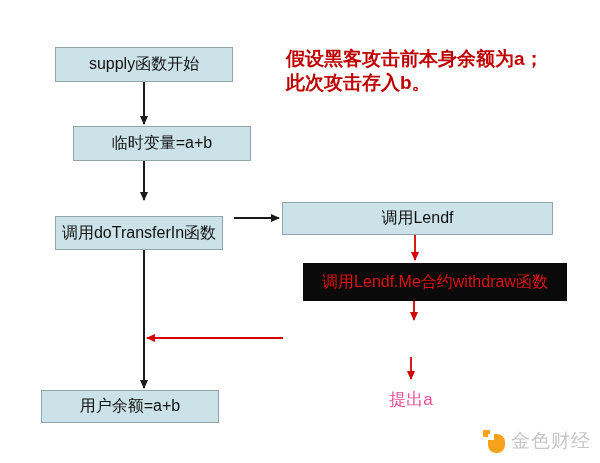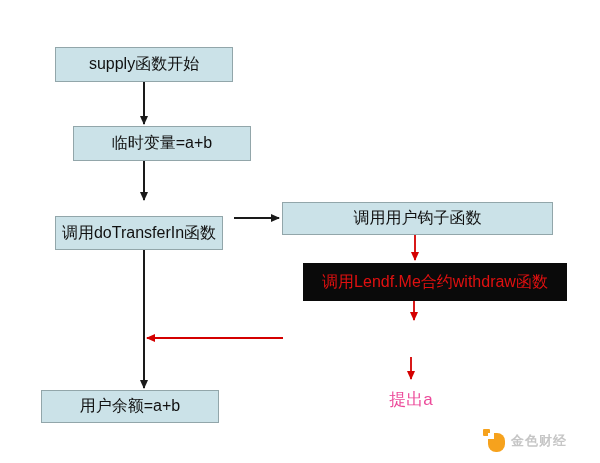--- a/index.html
+++ b/index.html
@@ -19,21 +19,21 @@
   .freelabel{position:absolute;font-size:17px;color:#ec4899;text-align:center;}
   .annotation{
     position:absolute;left:286px;top:47px;width:300px;
     font-size:19px;font-weight:bold;color:#c00000;line-height:24px;white-space:nowrap;
   }
   .watermark{position:absolute;left:483px;top:428px;display:flex;align-items:center;}
   .logo-icon{position:relative;width:24px;height:25px;}
   .logo-icon .sq-small{position:absolute;left:0;top:1px;width:7px;height:7px;background:#f6a21d;border-radius:1px;}
   .logo-icon .sq-big{position:absolute;left:5px;top:5px;width:17px;height:19px;background:#f6a21d;border-radius:3px 8px 8px 8px;}
   .logo-icon .sq-notch{position:absolute;left:5px;top:5px;width:6px;height:6px;background:#ffffff;}
-  .logo-text{font-size:13px;font-weight:bold;color:#c6c6c6;letter-spacing:1px;margin-left:4px;}
+  .logo-text{font-size:19px;font-weight:normal;color:#c6c6c6;letter-spacing:1px;margin-left:4px;}
 </style>
 </head>
 <body>
 
 <div id="stage">
 
   <svg class="arrows" viewBox="0 0 600 463" xmlns="http://www.w3.org/2000/svg">
     <defs>
       <marker id="ab" markerWidth="9" markerHeight="8" refX="8" refY="4" orient="auto" markerUnits="userSpaceOnUse">
         <path d="M0,0 L9,4 L0,8 Z" fill="#1a1a1a"></path>
@@ -59,29 +59,33 @@
 
     <line x1="411" y1="357" x2="411" y2="379" stroke="#d40000" stroke-width="1.8" marker-end="url(#ar)"></line>
   </svg>
 
   <div class="box cyan" style="left:55px;top:47px;width:178px;height:35px">supply函数开始</div>
 
   <div class="box cyan" style="left:73px;top:126px;width:178px;height:35px">临时变量=a+b</div>
 
   <div class="box cyan" style="left:55px;top:216px;width:168px;height:34px">调用doTransferIn函数</div>
 
-  <div class="box cyan" style="left:282px;top:202px;width:271px;height:33px">调用用户钩子函数</div>
+  <div class="box cyan" style="left:282px;top:202px;width:271px;height:33px">调用Lendf</div>
 
   <div class="box black" style="left:283px;top:263px;width:264px;height:38px">调用Lendf.Me合约withdraw函数</div>
 
 
   <div class="box cyan" style="left:41px;top:390px;width:178px;height:33px">用户余额=a+b</div>
 
   <div class="freelabel" style="left:381px;top:388px;width:60px">提出a</div>
 
+  <div class="annotation">
+    <div>假设黑客攻击前本身余额为a；</div>
+    <div>此次攻击存入b。</div>
+  </div>
 
   <div class="watermark">
     <div class="logo-icon">
       <div class="sq-small"></div>
       <div class="sq-big"></div>
       <div class="sq-notch"></div>
     </div>
     <div class="logo-text">金色财经</div>
   </div>
 

